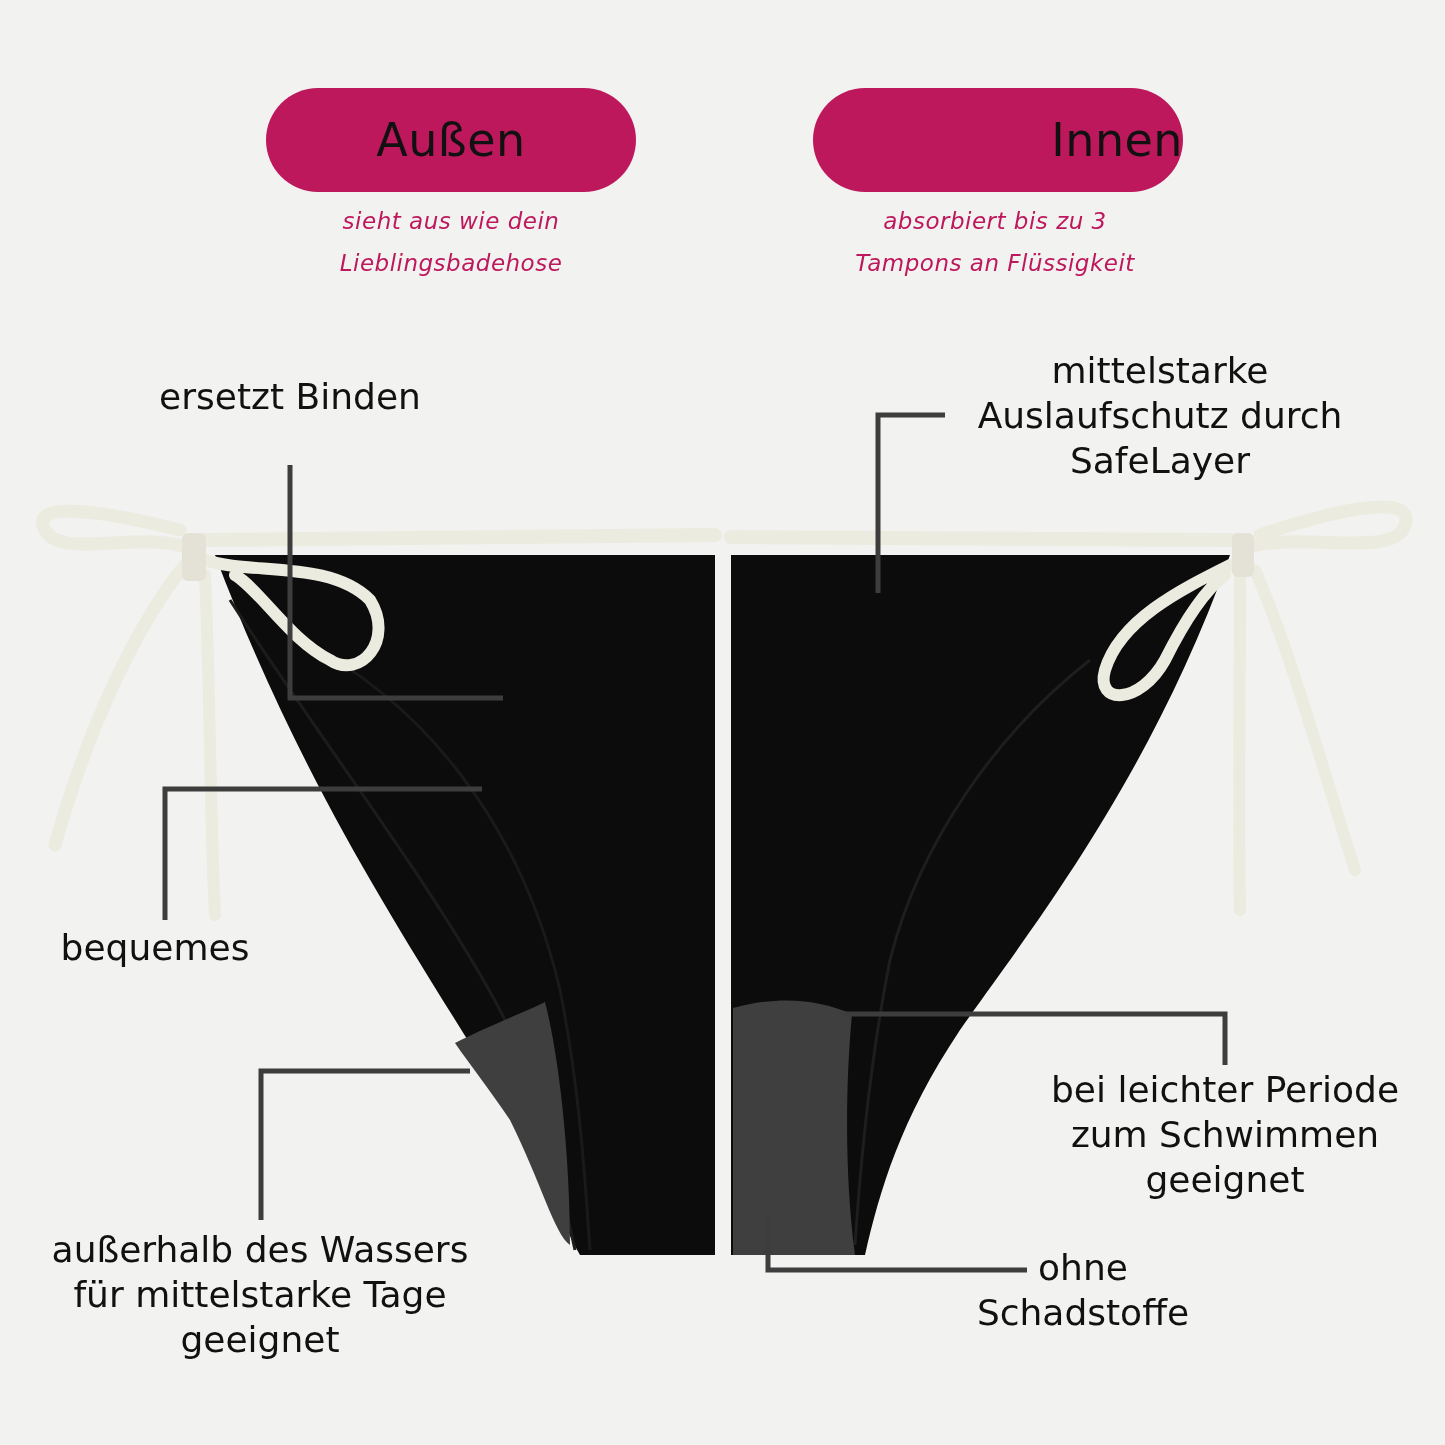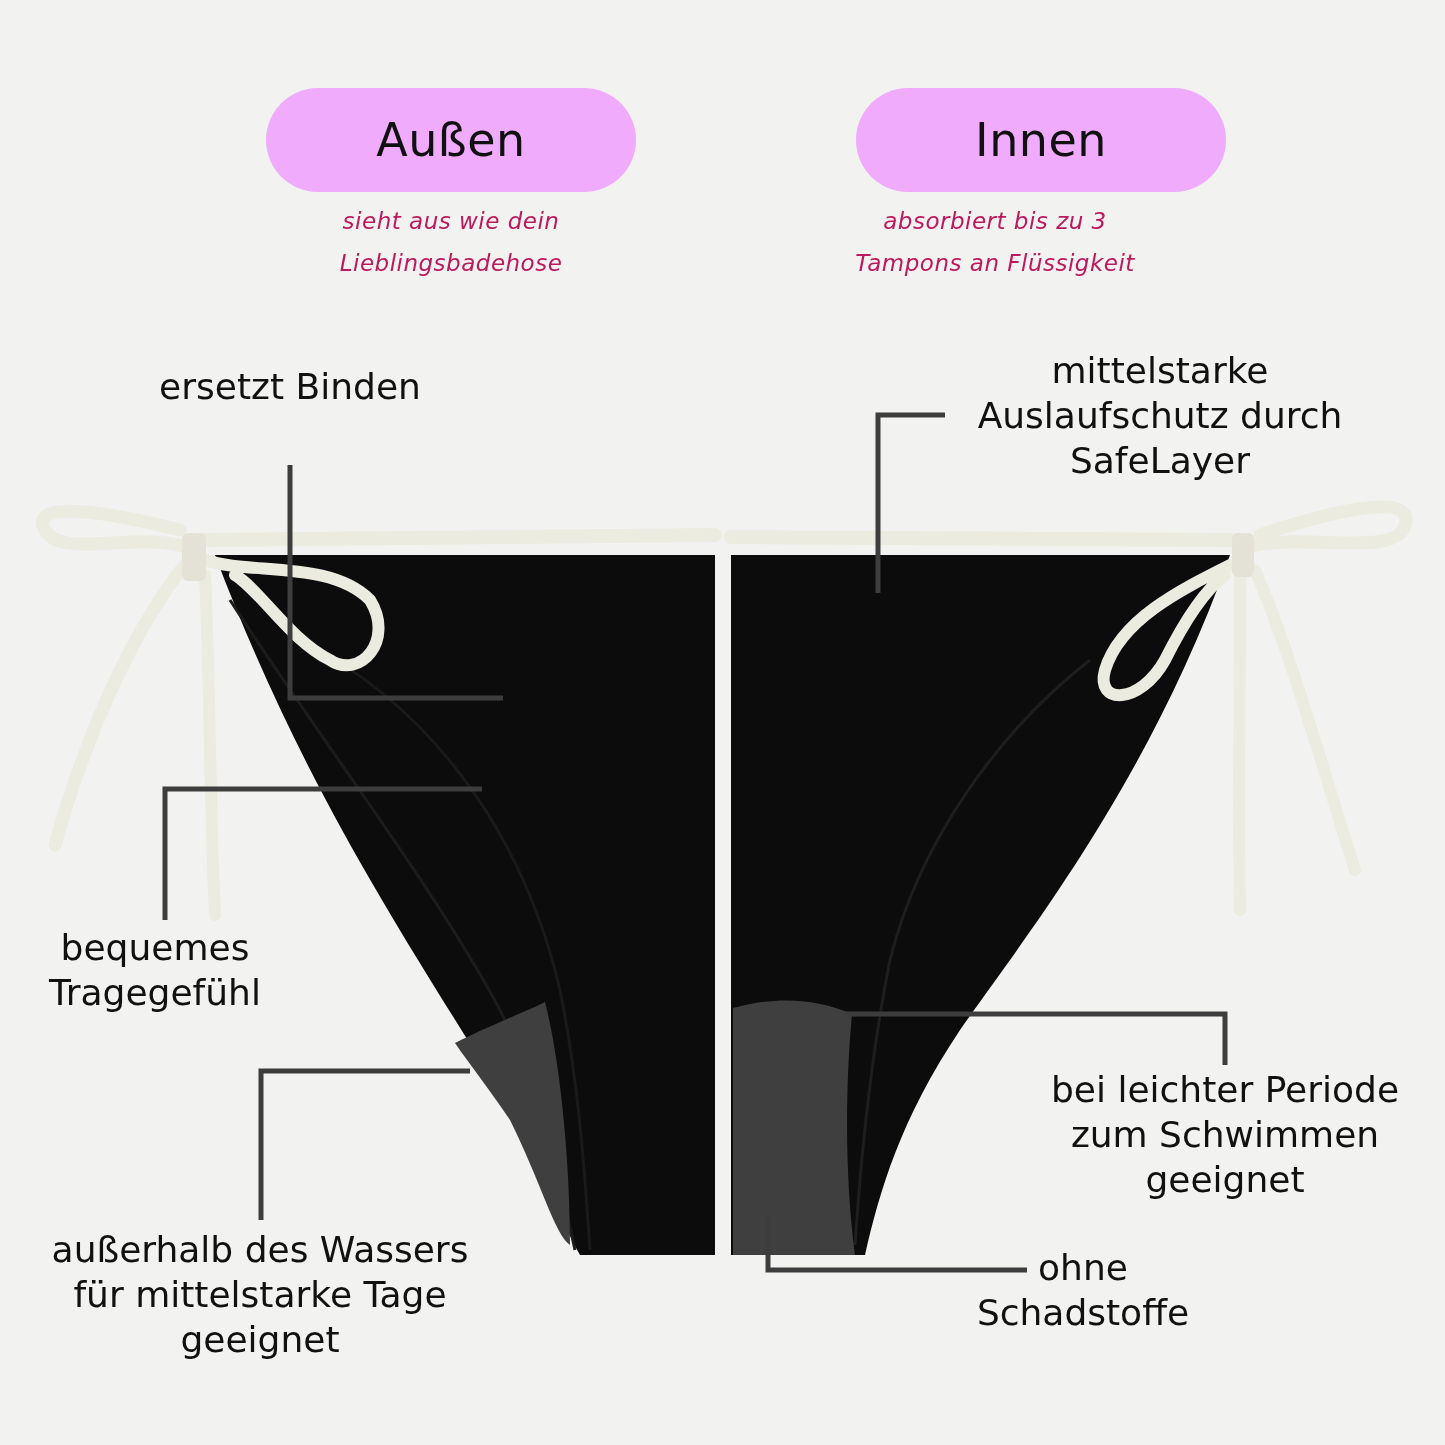--- a/index.html
+++ b/index.html
@@ -1,17 +1,17 @@
 <!DOCTYPE html>
 <html><head>
 <meta charset="utf-8">
 <style>
   html,body{margin:0;padding:0;}
   body{width:1445px;height:1445px;background:#f2f2f0;position:relative;overflow:hidden;font-family:"DejaVu Sans","Liberation Sans",sans-serif;color:#111;}
-  .pill{position:absolute;top:88px;width:370px;height:104px;border-radius:52px;background:#f0abfc;display:flex;align-items:center;justify-content:center;font-size:46px;color:#111;letter-spacing:0.5px;}
+  .pill{position:absolute;top:88px;width:370px;height:104px;border-radius:52px;background:#be185d;display:flex;align-items:center;justify-content:center;font-size:46px;color:#111;letter-spacing:0.5px;}
   .sub{position:absolute;font-style:italic;font-size:23px;line-height:42px;text-align:center;color:#be185d;letter-spacing:0.5px;}
   .label{position:absolute;font-size:36px;line-height:45px;text-align:center;color:#111;white-space:nowrap;}
   svg.art{position:absolute;left:0;top:0;}
 </style>
 </head>
 <body>
 
 <svg class="art" width="1445" height="1445" viewBox="0 0 1445 1445">
 
   <g>
@@ -59,35 +59,34 @@
 </svg>
 
 <div class="pill" style="left:266px;">
   <span>Außen</span>
 </div>
 <div class="sub" style="left:241px;top:200px;width:420px;">
   <div>sieht aus wie dein</div>
   <div>Lieblingsbadehose</div>
 </div>
 
-<div class="pill" style="left:856px;">
+<div class="pill" style="left:813px;justify-content:flex-end;">
   <span>Innen</span>
 </div>
 <div class="sub" style="left:760px;top:200px;width:470px;">
   <div>absorbiert bis zu 3</div>
   <div>Tampons an Flüssigkeit</div>
 </div>
 
-<div class="label" style="left:140px;top:364px;width:300px;">
+<div class="label" style="left:140px;top:374px;width:300px;">
   <div>ersetzt Binden</div>
 </div>
 
 <div class="label" style="left:10px;top:925px;width:290px;">
   <div>bequemes</div>
-  <div>Tragegefühl</div>
 </div>
 
 <div class="label" style="left:10px;top:1227px;width:500px;">
   <div>außerhalb des Wassers</div>
   <div>für mittelstarke Tage</div>
   <div>geeignet</div>
 </div>
 
 <div class="label" style="left:950px;top:348px;width:420px;">
   <div>mittelstarke</div>

